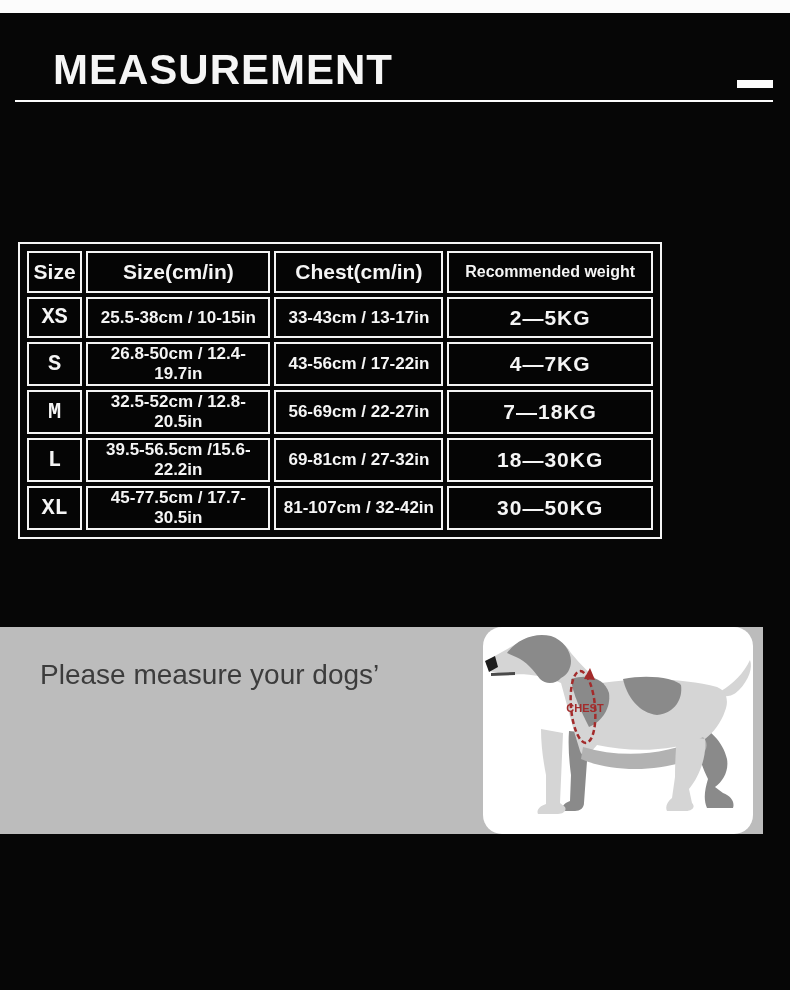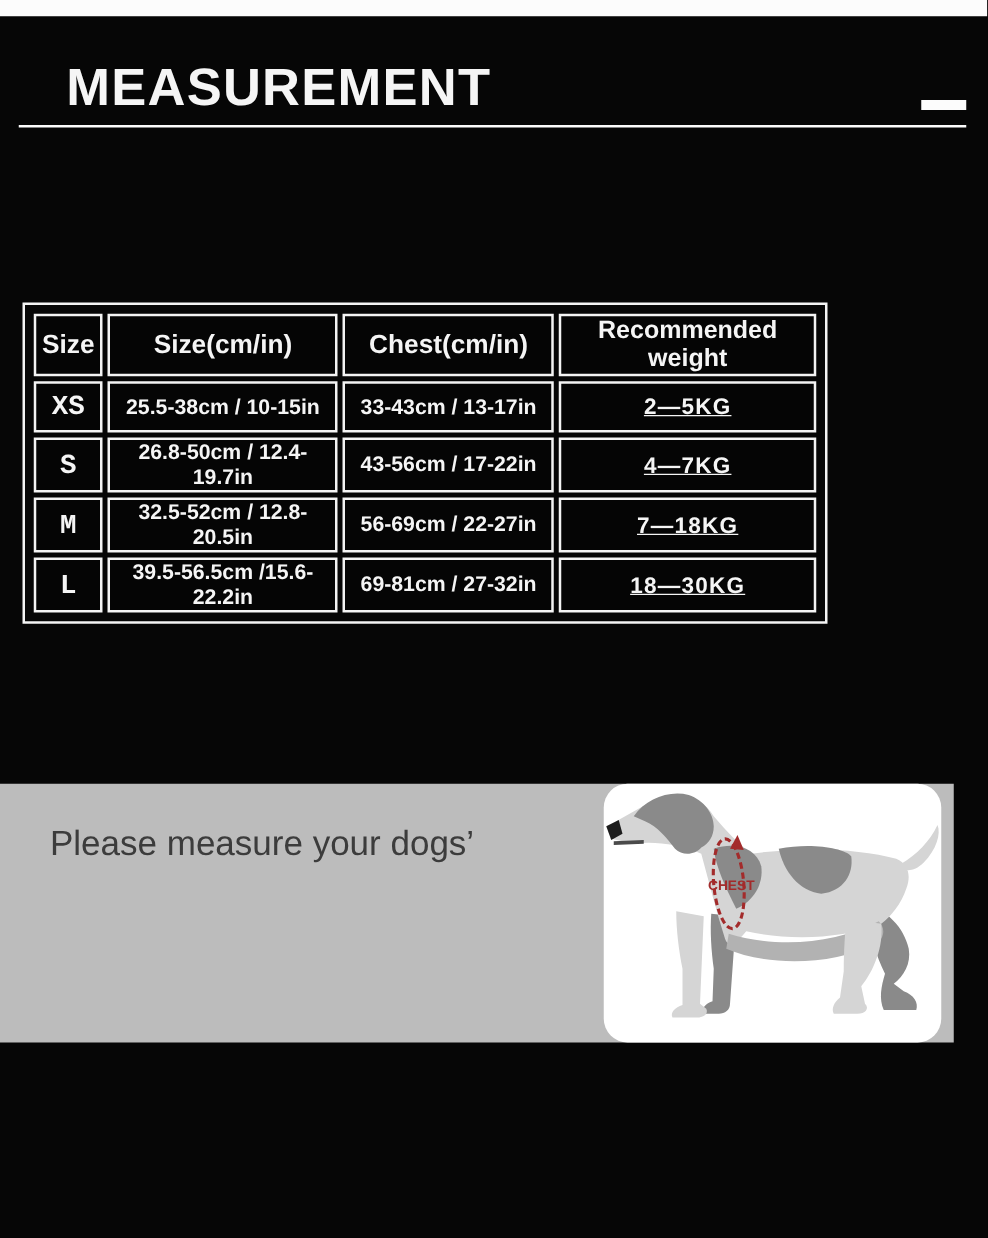--- a/index.html
+++ b/index.html
@@ -12,24 +12,24 @@
               font-size:42px;font-weight:bold;letter-spacing:1px;}
   .header-dash{position:absolute;left:737px;top:80px;width:36px;height:8px;background:#fcfcfc;}
   .header-rule{position:absolute;left:15px;top:100px;width:758px;height:2px;background:#fcfcfc;}
 
   .table-wrap{position:absolute;left:18px;top:242px;width:644px;
               border:2px solid #f4f4f4;padding:3px;box-sizing:border-box;background:#060606;}
   table.size-table{width:100%;border-collapse:separate;border-spacing:4px;}
   .size-table th,.size-table td{border:2px solid #f4f4f4;background:#050505;color:#f5f5f5;
               text-align:center;vertical-align:middle;font-weight:bold;padding:0 2px;}
   .size-table th{height:38px;font-size:21px;}
-  .size-table th.col-weight{font-size:20px;}
+  .size-table th.col-weight{font-size:16px;}
   .size-table td{height:37px;font-size:17px;}
   .size-table td.cell-size{font-size:22px;font-family:Liberation Mono, monospace;}
-  .size-table td.cell-weight{font-size:18px;letter-spacing:1px;text-decoration:underline;}
+  .size-table td.cell-weight{font-size:21px;letter-spacing:1px;}
 
   .note-panel{position:absolute;left:0;top:627px;width:763px;height:207px;background:#bcbcbc;}
   .note-text{position:absolute;left:40px;top:24px;color:#3c3c3c;font-size:28px;line-height:48px;}
 
   .dog-box{position:absolute;left:483px;top:0;width:270px;height:207px;background:#ffffff;border-radius:19px;}
   .dog-box svg{display:block;width:100%;height:100%;}
 </style>
 </head>
 <body>
 
@@ -75,20 +75,26 @@
           <td class="cell-neck">32.5-52cm / 12.8-20.5in</td>
           <td class="cell-chest">56-69cm / 22-27in</td>
           <td class="cell-weight">7—18KG</td>
         </tr>
         <tr>
           <td class="cell-size">L</td>
           <td class="cell-neck">39.5-56.5cm /15.6-22.2in</td>
           <td class="cell-chest">69-81cm / 27-32in</td>
           <td class="cell-weight">18—30KG</td>
         </tr>
+        <tr>
+          <td class="cell-size">XL</td>
+          <td class="cell-neck">45-77.5cm / 17.7-30.5in</td>
+          <td class="cell-chest">81-107cm / 32-42in</td>
+          <td class="cell-weight">30—50KG</td>
+        </tr>
       </tbody>
     </table>
   </div>
 
   <div class="note-panel">
     <div class="note-text">
       <div>Please measure your dogs’</div>
     </div>
 
     <div class="dog-box">

